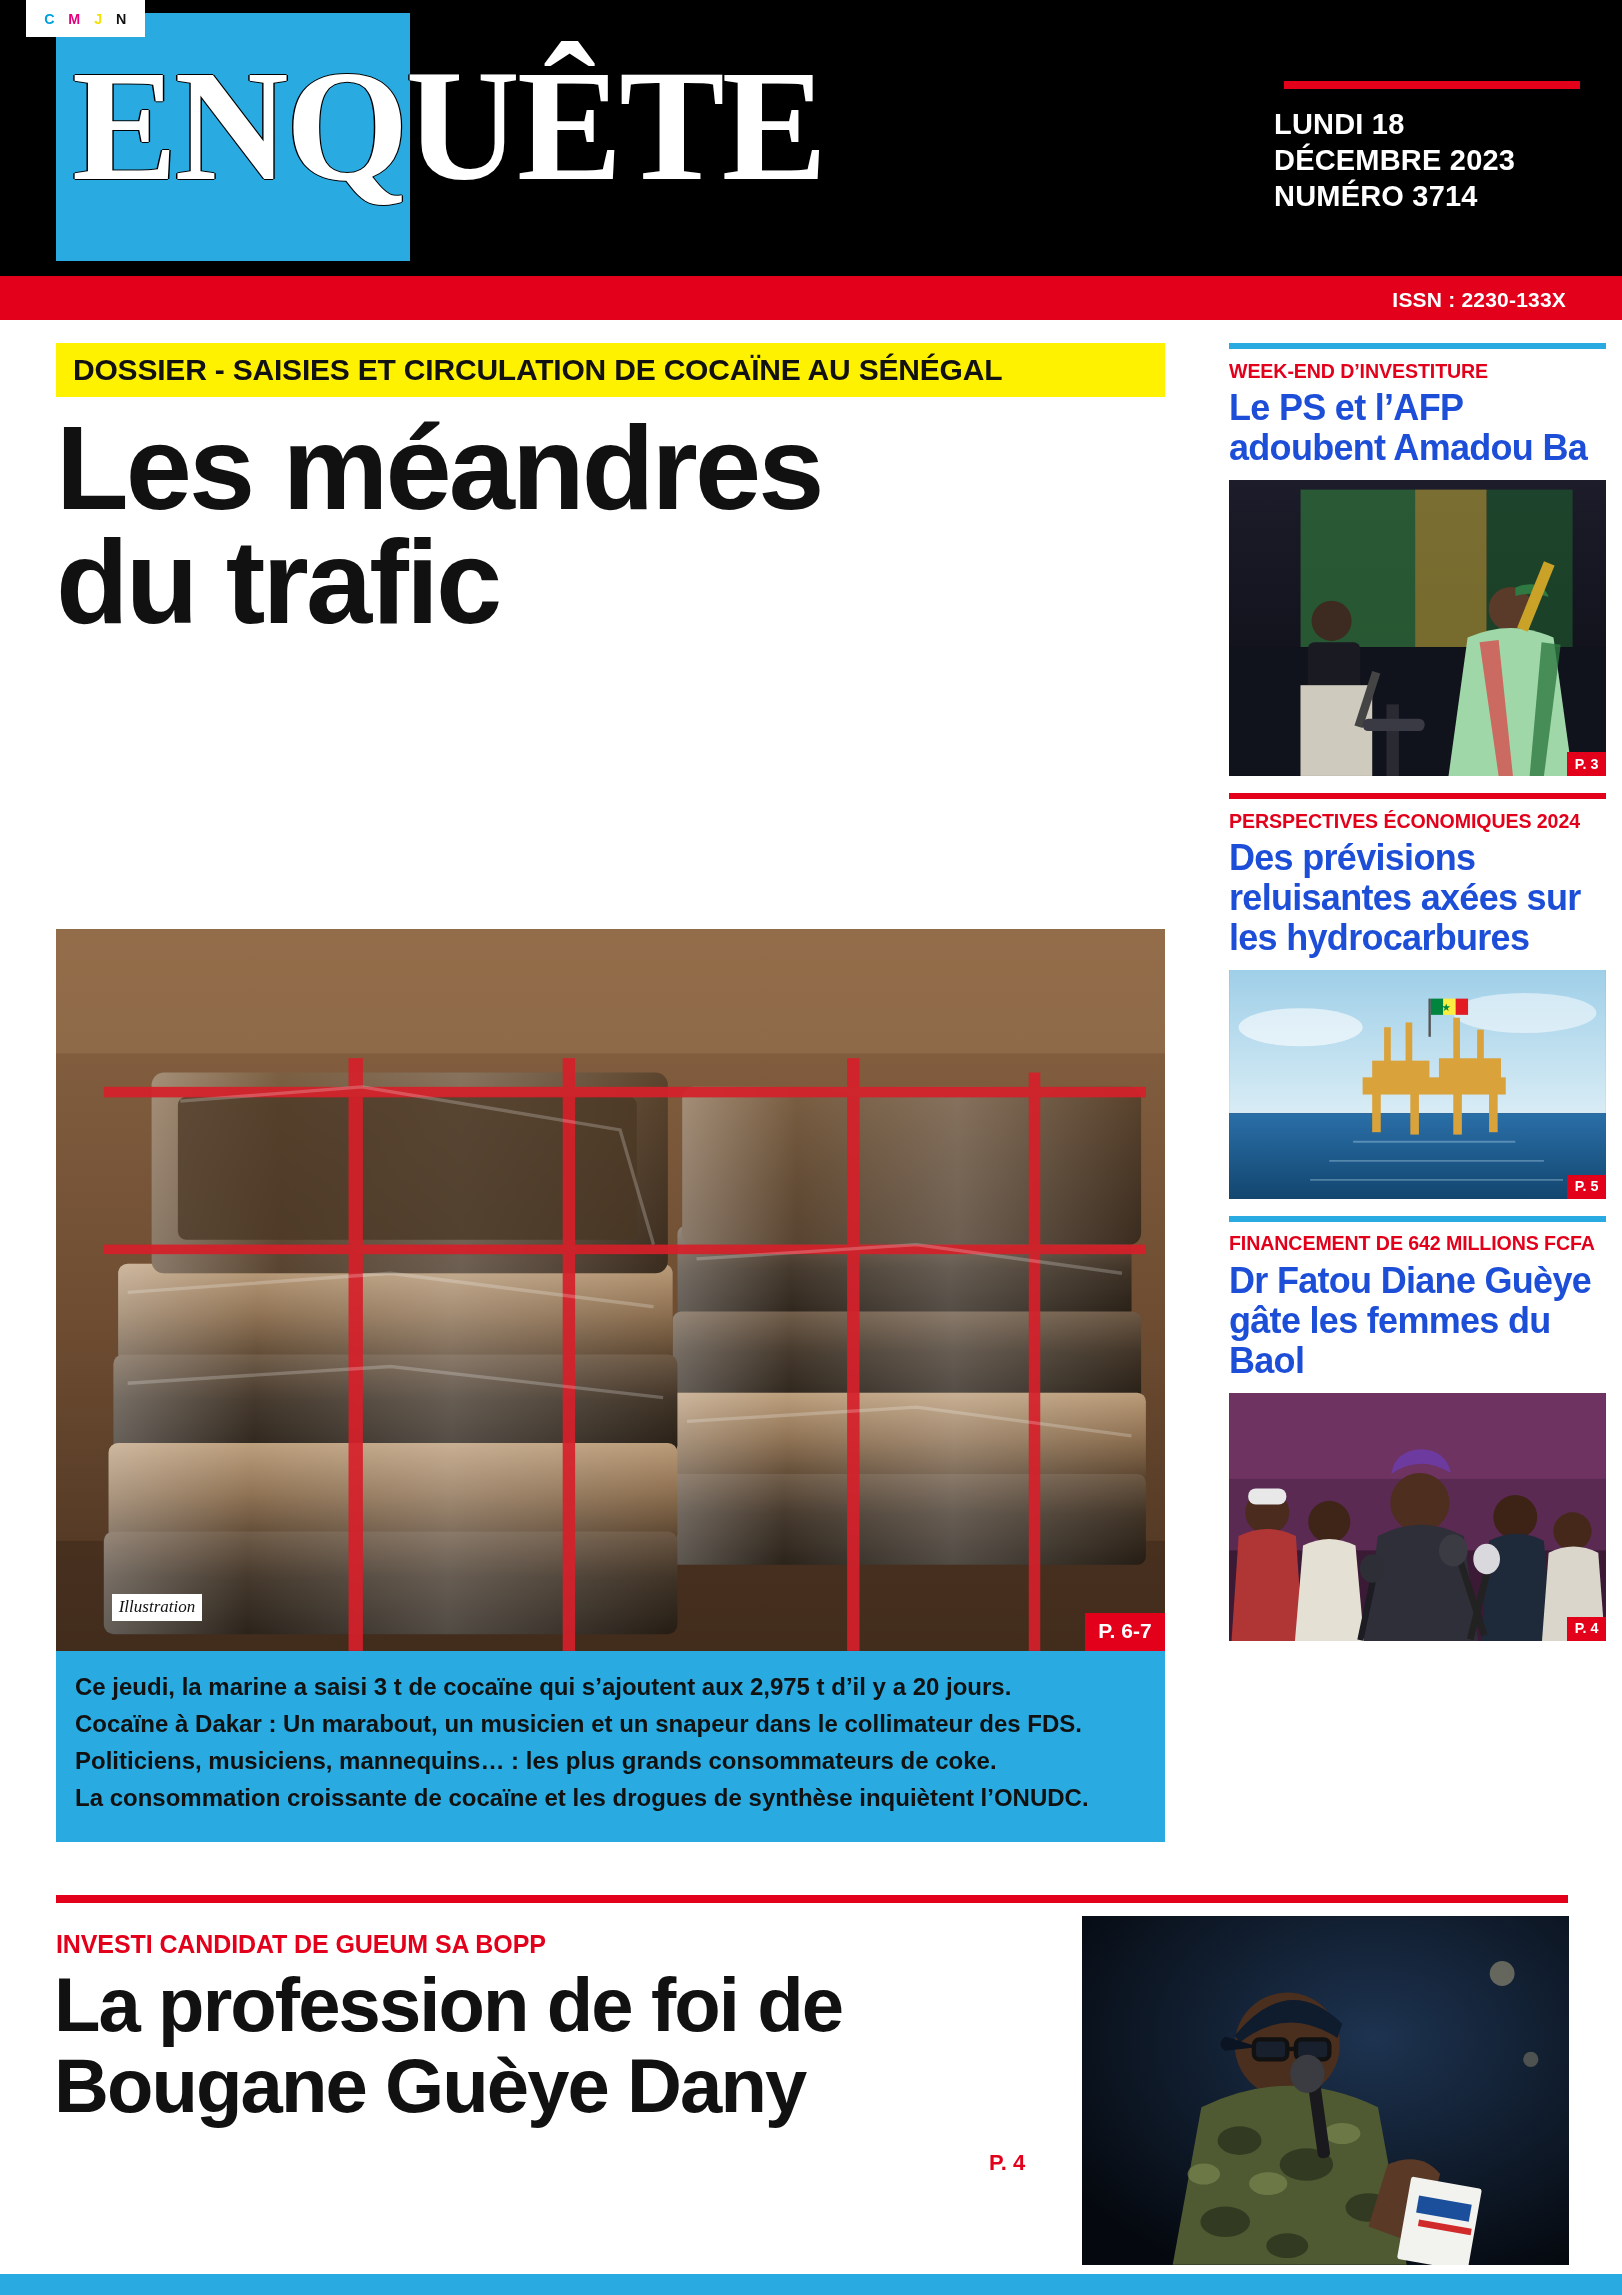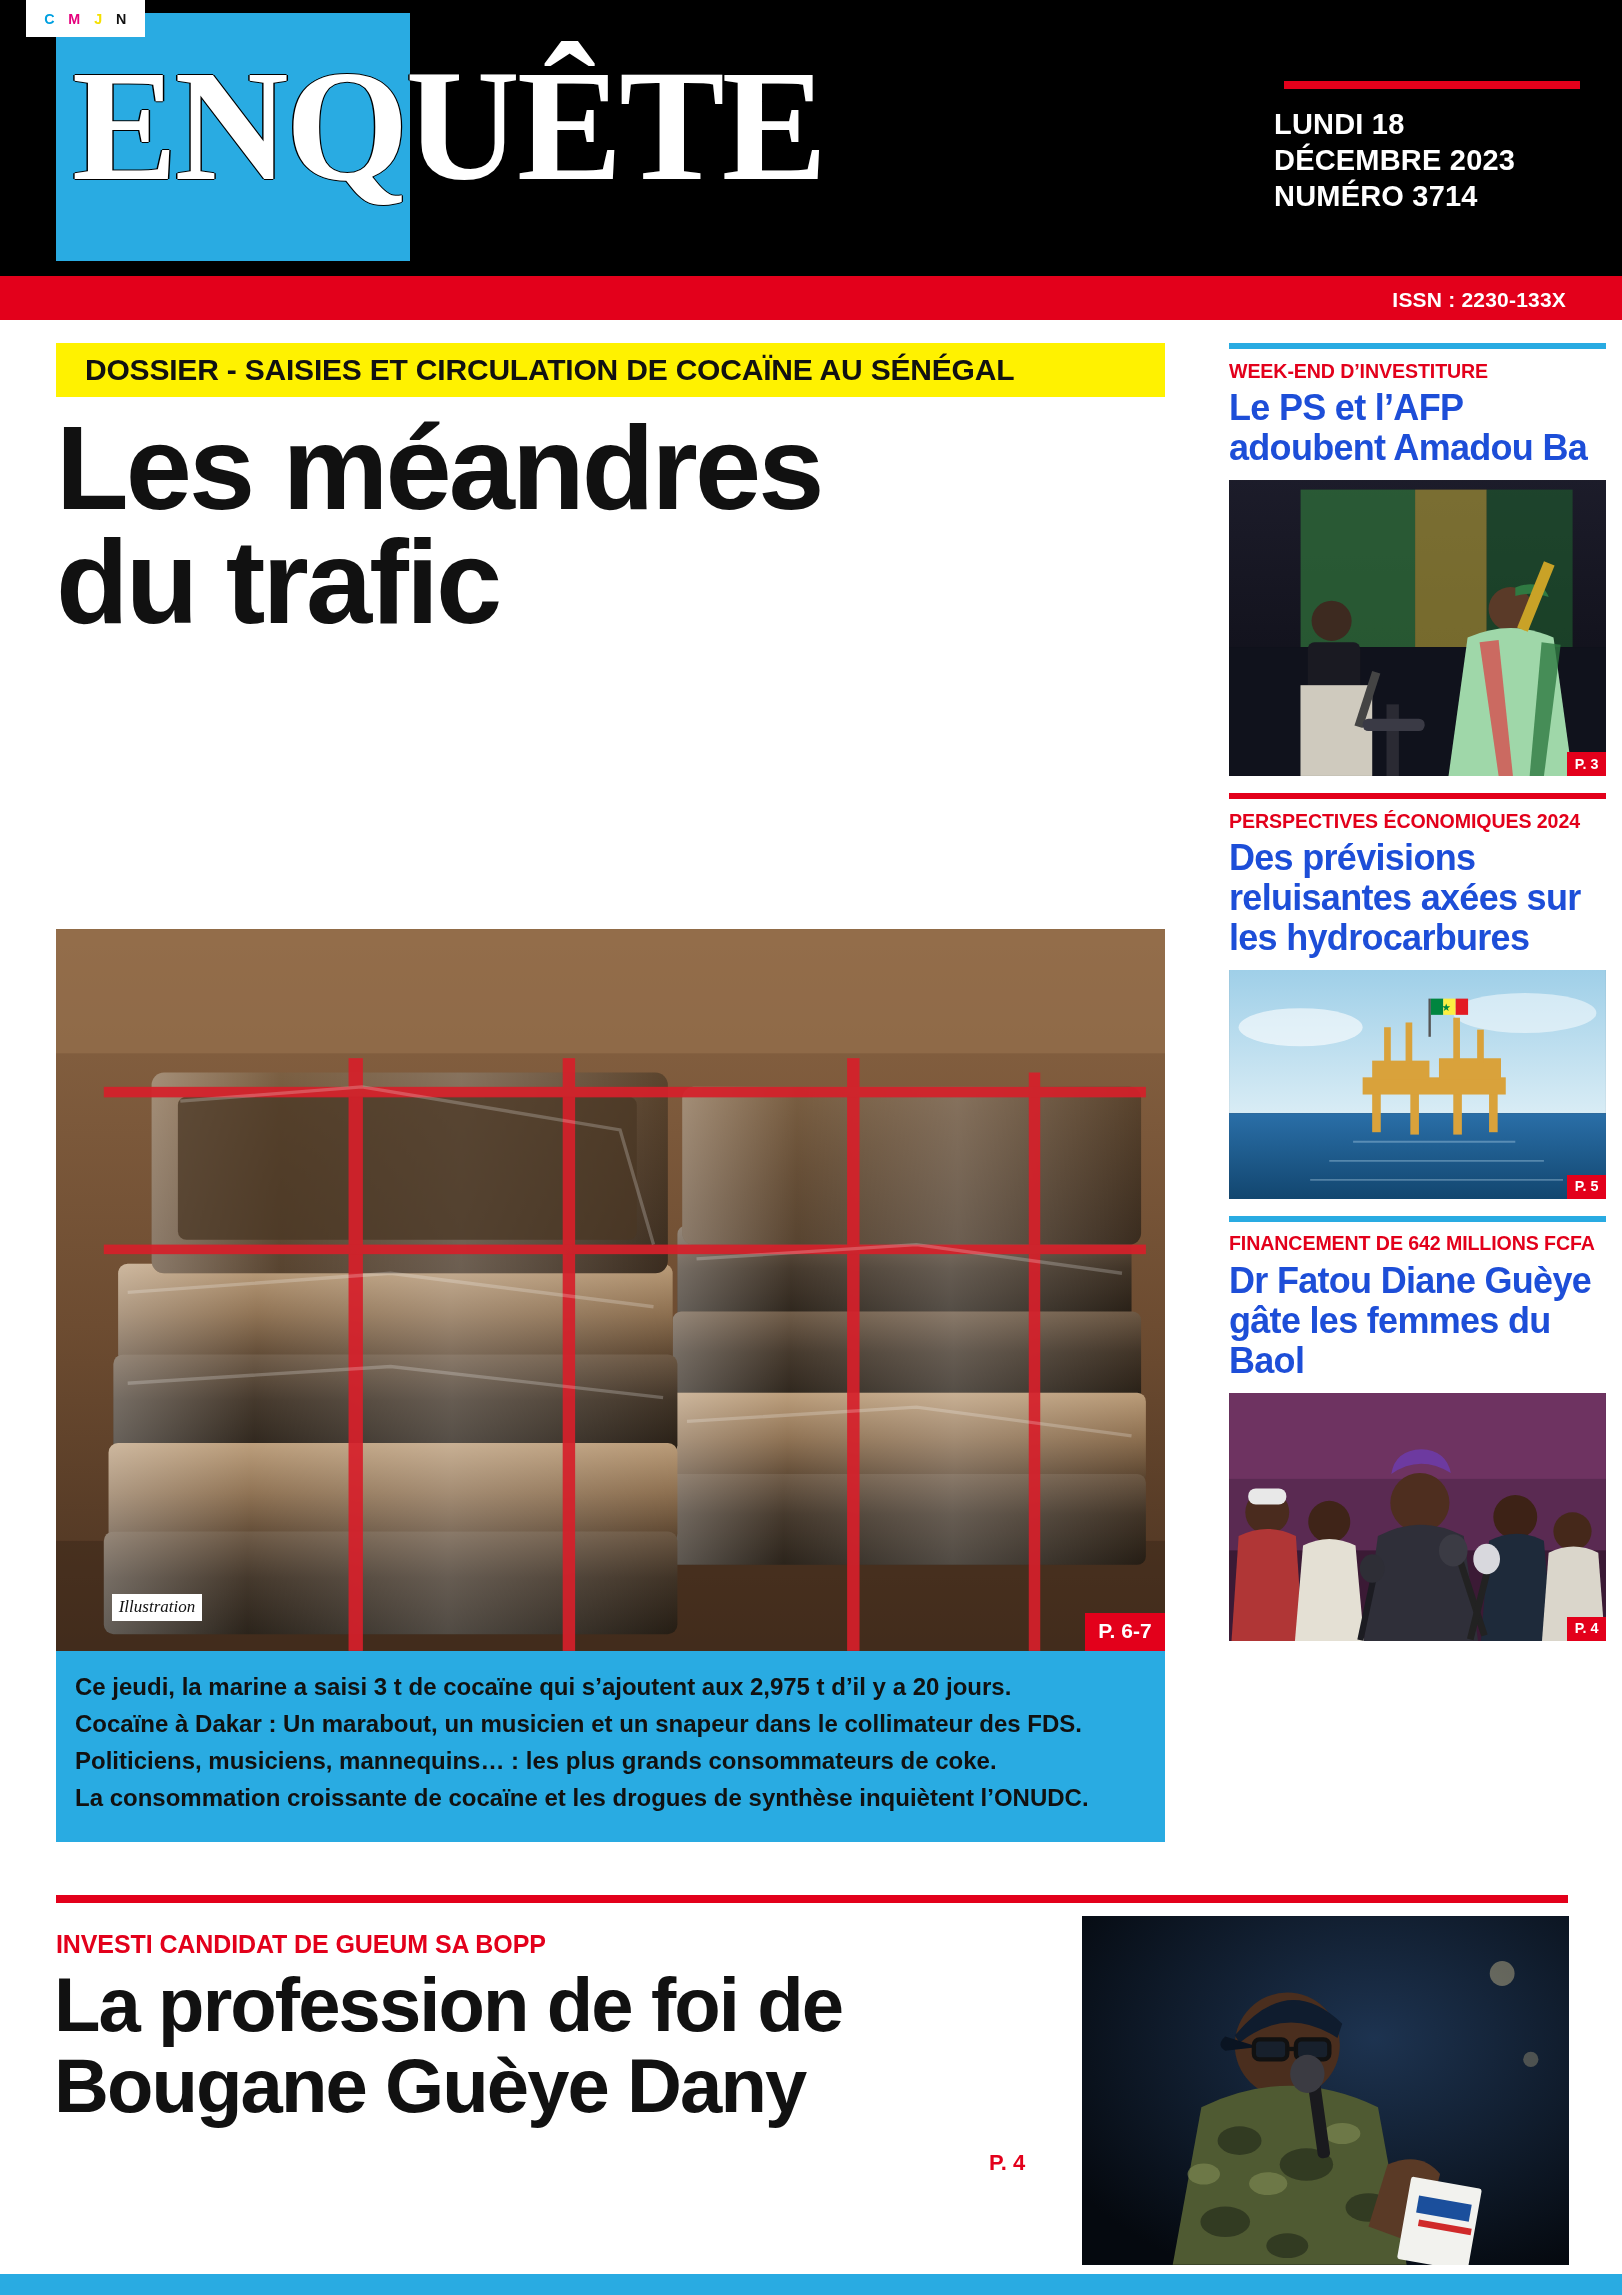--- a/index.html
+++ b/index.html
@@ -109,21 +109,21 @@
     color: #fff;
     letter-spacing: 0.2px;
   }
   .kicker-yellow {
     position: absolute;
     left: 56px; top: 343px;
     width: 1109px; height: 54px;
     background: #fff200;
     display: flex;
     align-items: center;
-    padding-left: 29px;
+    padding-left: 17px;
   }
   .kicker-yellow span {
     font-size: 30px;
     font-weight: bold;
     color: #111;
     letter-spacing: -0.2px;
   }
 
   .main-headline {
     position: absolute;

